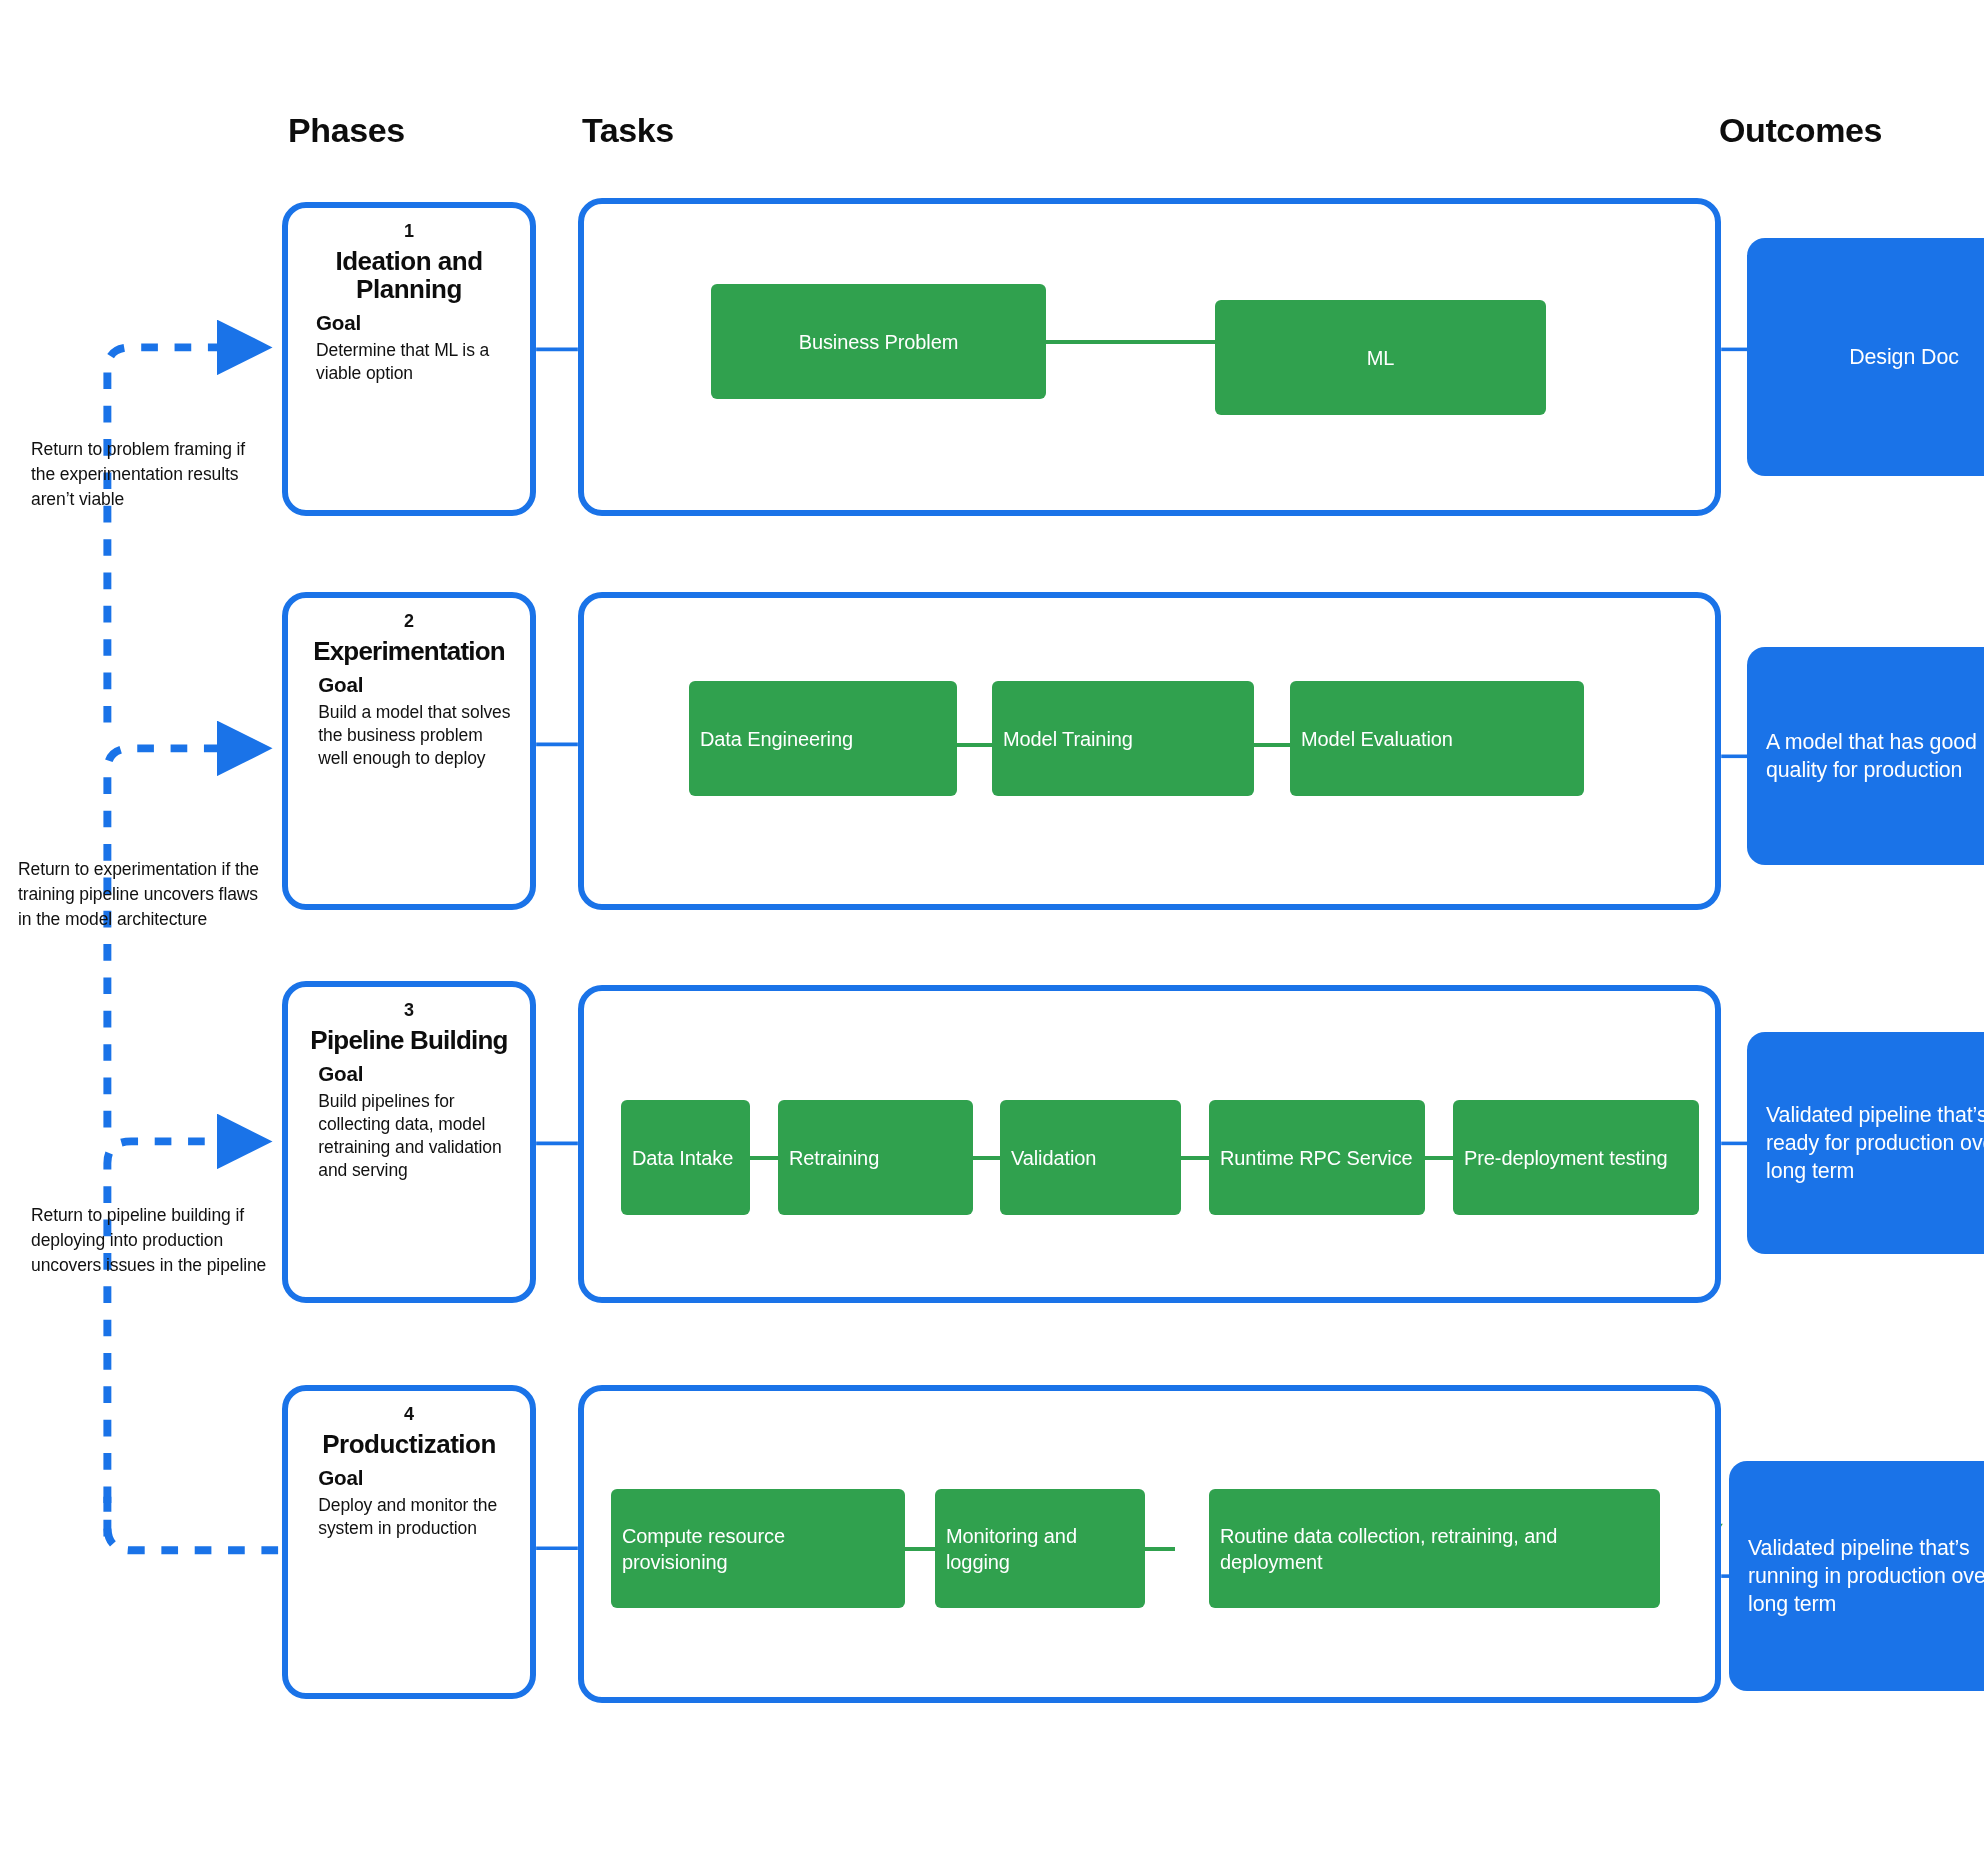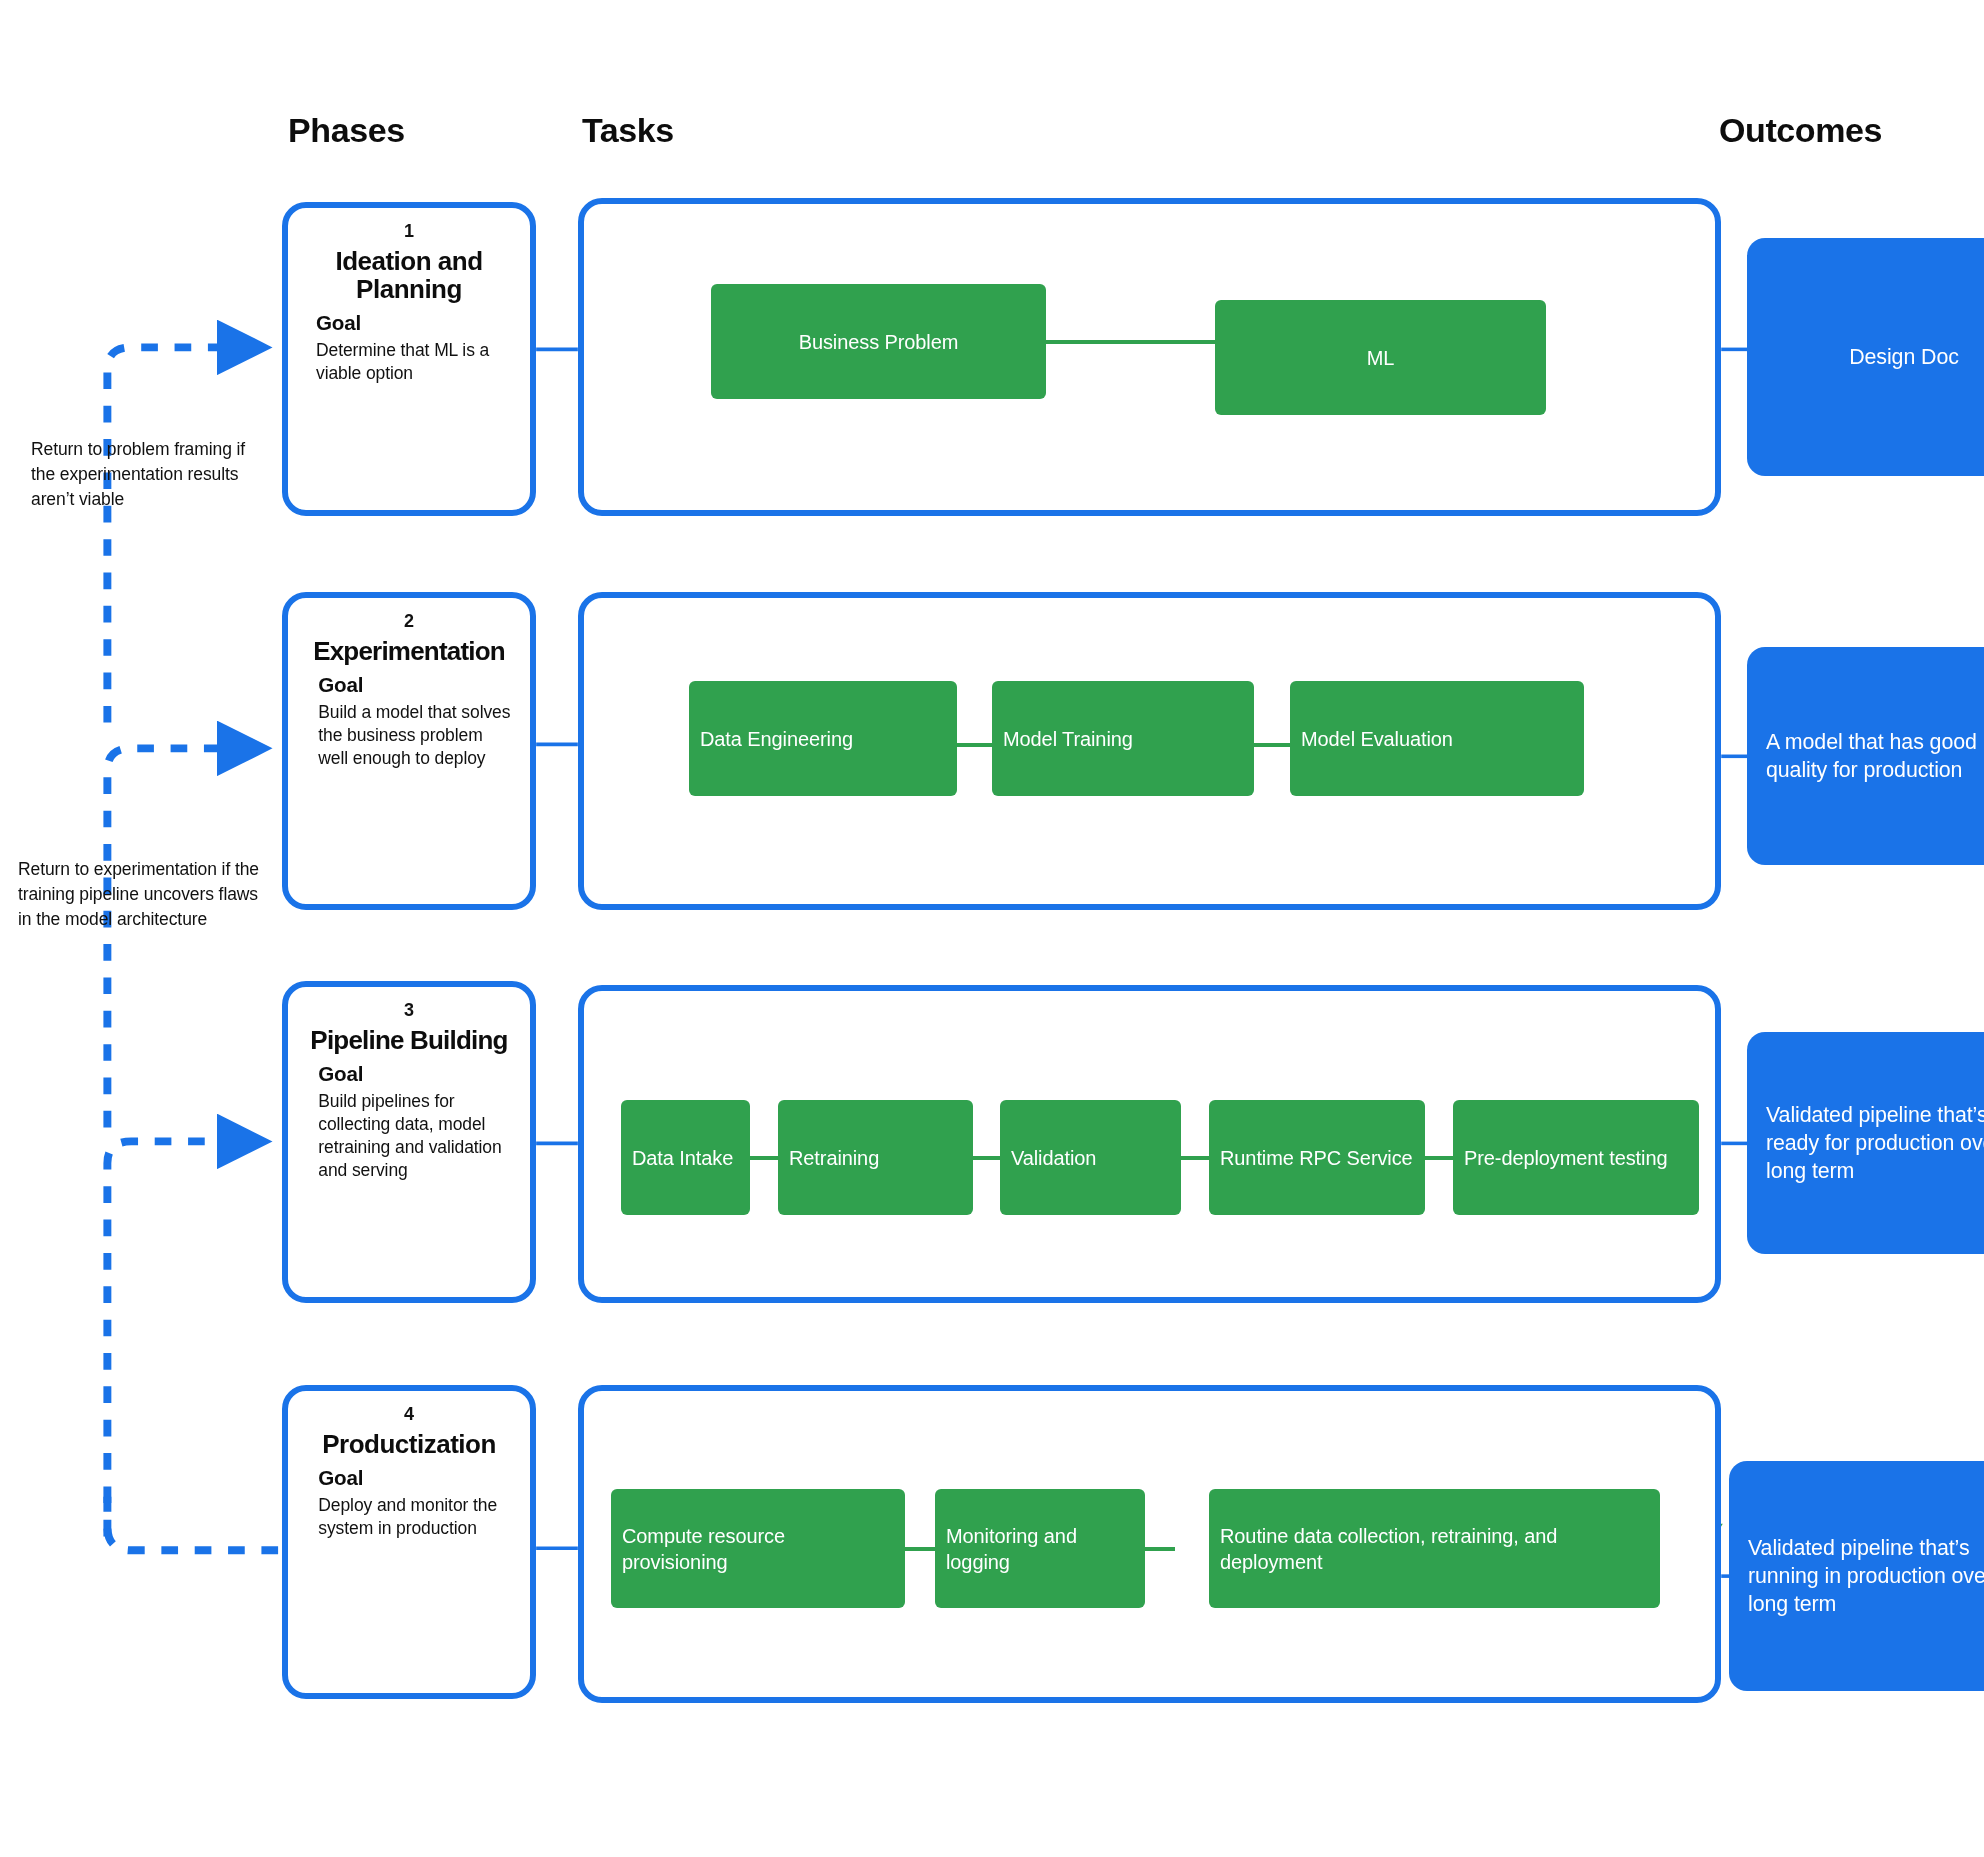--- a/index.html
+++ b/index.html
@@ -288,15 +288,16 @@
   <div class="gconn" style="left:1145px; top:1547px; width:30px;"></div>
   <div class="gbox" style="left:1209px; top:1489px; width:451px; height:119px;">Routine data collection, retraining, and deployment</div>
 
   <div class="outcome" id="outcome-1">Design Doc</div>
   <div class="outcome" id="outcome-2">A model that has good quality for production</div>
   <div class="outcome" id="outcome-3">Validated pipeline that’s ready for production over the long term</div>
   <div class="outcome" id="outcome-4">Validated pipeline that’s running in production over the long term</div>
 
   <div class="return-note" id="note-1">Return to problem framing if the experimentation results aren’t viable</div>
   <div class="return-note" id="note-2">Return to experimentation if the training pipeline uncovers flaws in the model architecture</div>
+  <div class="return-note" id="note-3">Return to pipeline building if deploying into production uncovers issues in the pipeline</div>
 
 </div>
 
 
 </body></html>

